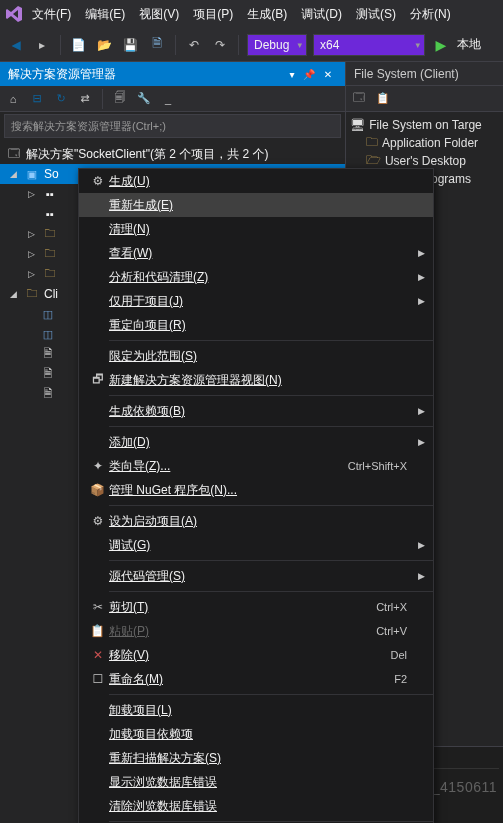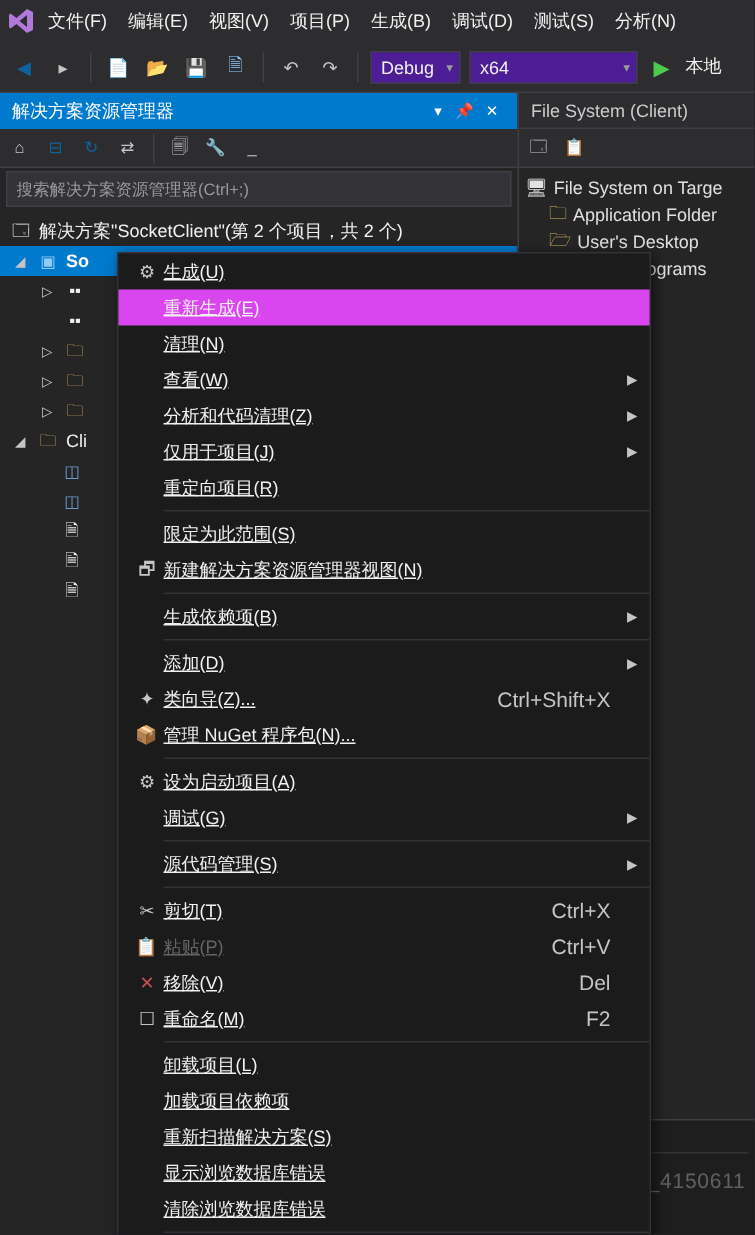--- a/index.html
+++ b/index.html
@@ -3,21 +3,21 @@
 <meta charset="utf-8">
 <style>
 * { margin: 0; padding: 0; box-sizing: border-box; font-family: "Microsoft YaHei", "Segoe UI", sans-serif; }
 body { width: 503px; height: 823px; background: #2d2d30; color: #f1f1f1; font-size: 12px; overflow: hidden; position: relative; }
 .menubar { display: flex; align-items: center; height: 28px; background: #2d2d30; padding: 0 4px; gap: 2px; }
 .vs-logo { width: 20px; height: 20px; display: flex; align-items: center; justify-content: center; }
 .menu-item { padding: 4px 6px; color: #f1f1f1; cursor: default; white-space: nowrap; }
 .toolbar { display: flex; align-items: center; height: 34px; background: #2d2d30; padding: 0 6px; gap: 6px; border-bottom: 1px solid #3f3f46; }
 .tb-btn { width: 20px; height: 20px; display: flex; align-items: center; justify-content: center; color: #c5c5c5; }
 .tb-sep { width: 1px; height: 20px; background: #3f3f46; margin: 0 2px; }
-.tb-combo { height: 22px; background: #4c1d95; border: 1px solid #3f3f46; color: #f1f1f1; padding: 0 18px 0 6px; font-size: 12px; position: relative; display: flex; align-items: center; }
+.tb-combo { height: 22px; background: #6d28d9; border: 1px solid #3f3f46; color: #f1f1f1; padding: 0 18px 0 6px; font-size: 12px; position: relative; display: flex; align-items: center; }
 .tb-combo::after { content: "▾"; position: absolute; right: 4px; font-size: 9px; color: #999; }
 .play-btn { color: #4ec94e; font-size: 14px; }
 .main { display: flex; height: calc(100% - 62px); }
 .left-pane { width: 345px; display: flex; flex-direction: column; background: #252526; }
 .right-pane { flex: 1; display: flex; flex-direction: column; background: #252526; border-left: 1px solid #3f3f46; }
 .panel-header { height: 24px; background: #007acc; color: #fff; display: flex; align-items: center; padding: 0 8px; font-size: 12px; }
 .panel-header.dark { background: #2d2d30; color: #ccc; border-bottom: 1px solid #3f3f46; }
 .panel-header .spacer { flex: 1; }
 .panel-header .hbtn { width: 18px; height: 18px; display: flex; align-items: center; justify-content: center; font-size: 10px; }
 .panel-toolbar { height: 26px; background: #2d2d30; display: flex; align-items: center; padding: 0 4px; gap: 6px; border-bottom: 1px solid #3f3f46; }
@@ -25,25 +25,25 @@
 .search-box { height: 24px; background: #333337; border: 1px solid #3f3f46; margin: 2px 4px; padding: 0 6px; color: #999; font-size: 11px; display: flex; align-items: center; }
 .tree { padding: 4px 0; font-size: 12px; }
 .tree-row { display: flex; align-items: center; height: 20px; padding-left: 6px; gap: 4px; }
 .tree-row.selected { background: #007acc; color: #fff; }
 .expand { width: 10px; font-size: 9px; color: #c5c5c5; }
 .node-icon { width: 16px; height: 14px; display: flex; align-items: center; justify-content: center; font-size: 11px; }
 .folder-ico { color: #d9b35a; }
 .proj-ico { color: #8ecafc; }
 .context-menu { position: absolute; top: 168px; left: 78px; width: 356px; background: #1b1b1c; border: 1px solid #333337; box-shadow: 2px 2px 8px rgba(0,0,0,0.6); z-index: 100; }
 .cm-row { display: flex; align-items: center; height: 24px; padding: 0 8px; color: #f1f1f1; font-size: 12px; cursor: default; }
-.cm-row:hover, .cm-row.hover { background: #d946ef; }
+.cm-row:hover, .cm-row.hover { background: #404040; }
 .cm-row.disabled { color: #656565; }
 .cm-icon { width: 22px; display: flex; align-items: center; justify-content: center; font-size: 12px; color: #c5c5c5; }
 .cm-label { flex: 1; text-decoration: underline; }
-.cm-shortcut { color: #c5c5c5; font-size: 14px; padding-right: 6px; }
+.cm-shortcut { color: #c5c5c5; font-size: 11px; padding-right: 6px; }
 .cm-arrow { width: 12px; font-size: 9px; color: #c5c5c5; text-align: right; }
 .cm-sep { height: 1px; background: #333337; margin: 3px 0 3px 30px; }
 .fs-tree { padding: 4px; font-size: 12px; color: #e0e0e0; }
 .fs-row { display: flex; align-items: center; height: 18px; gap: 4px; }
 .console { position: absolute; right: 0; bottom: 0; width: 158px; background: #1e1e1e; color: #ccc; font-size: 11px; font-family: Consolas, monospace; padding: 4px; border-top: 1px solid #3f3f46; }
 .console .c-line { white-space: nowrap; overflow: hidden; }
 .watermark { position: absolute; bottom: 28px; right: 6px; color: rgba(220,220,220,0.35); font-size: 14px; font-family: Arial; letter-spacing: 0.5px; pointer-events: none; }
 </style>
 </head>
 <body>
@@ -106,21 +106,21 @@
       <span>搜索解决方案资源管理器(Ctrl+;)</span>
     </div>
     <div class="tree">
       <div class="tree-row">
         <span class="node-icon">🗔</span>
         <span>解决方案"SocketClient"(第 2 个项目，共 2 个)</span>
       </div>
       <div class="tree-row selected" style="padding-left:10px">
         <span class="expand">◢</span>
         <span class="node-icon proj-ico">▣</span>
-        <span style="font-weight:bold">So</span>
+        <span style="font-weight:normal">So</span>
       </div>
       <div class="tree-row" style="padding-left:28px">
         <span class="expand">▷</span>
         <span class="node-icon">▪▪</span>
       </div>
       <div class="tree-row" style="padding-left:28px">
         <span class="expand"></span>
         <span class="node-icon">▪▪</span>
       </div>
       <div class="tree-row" style="padding-left:28px">

